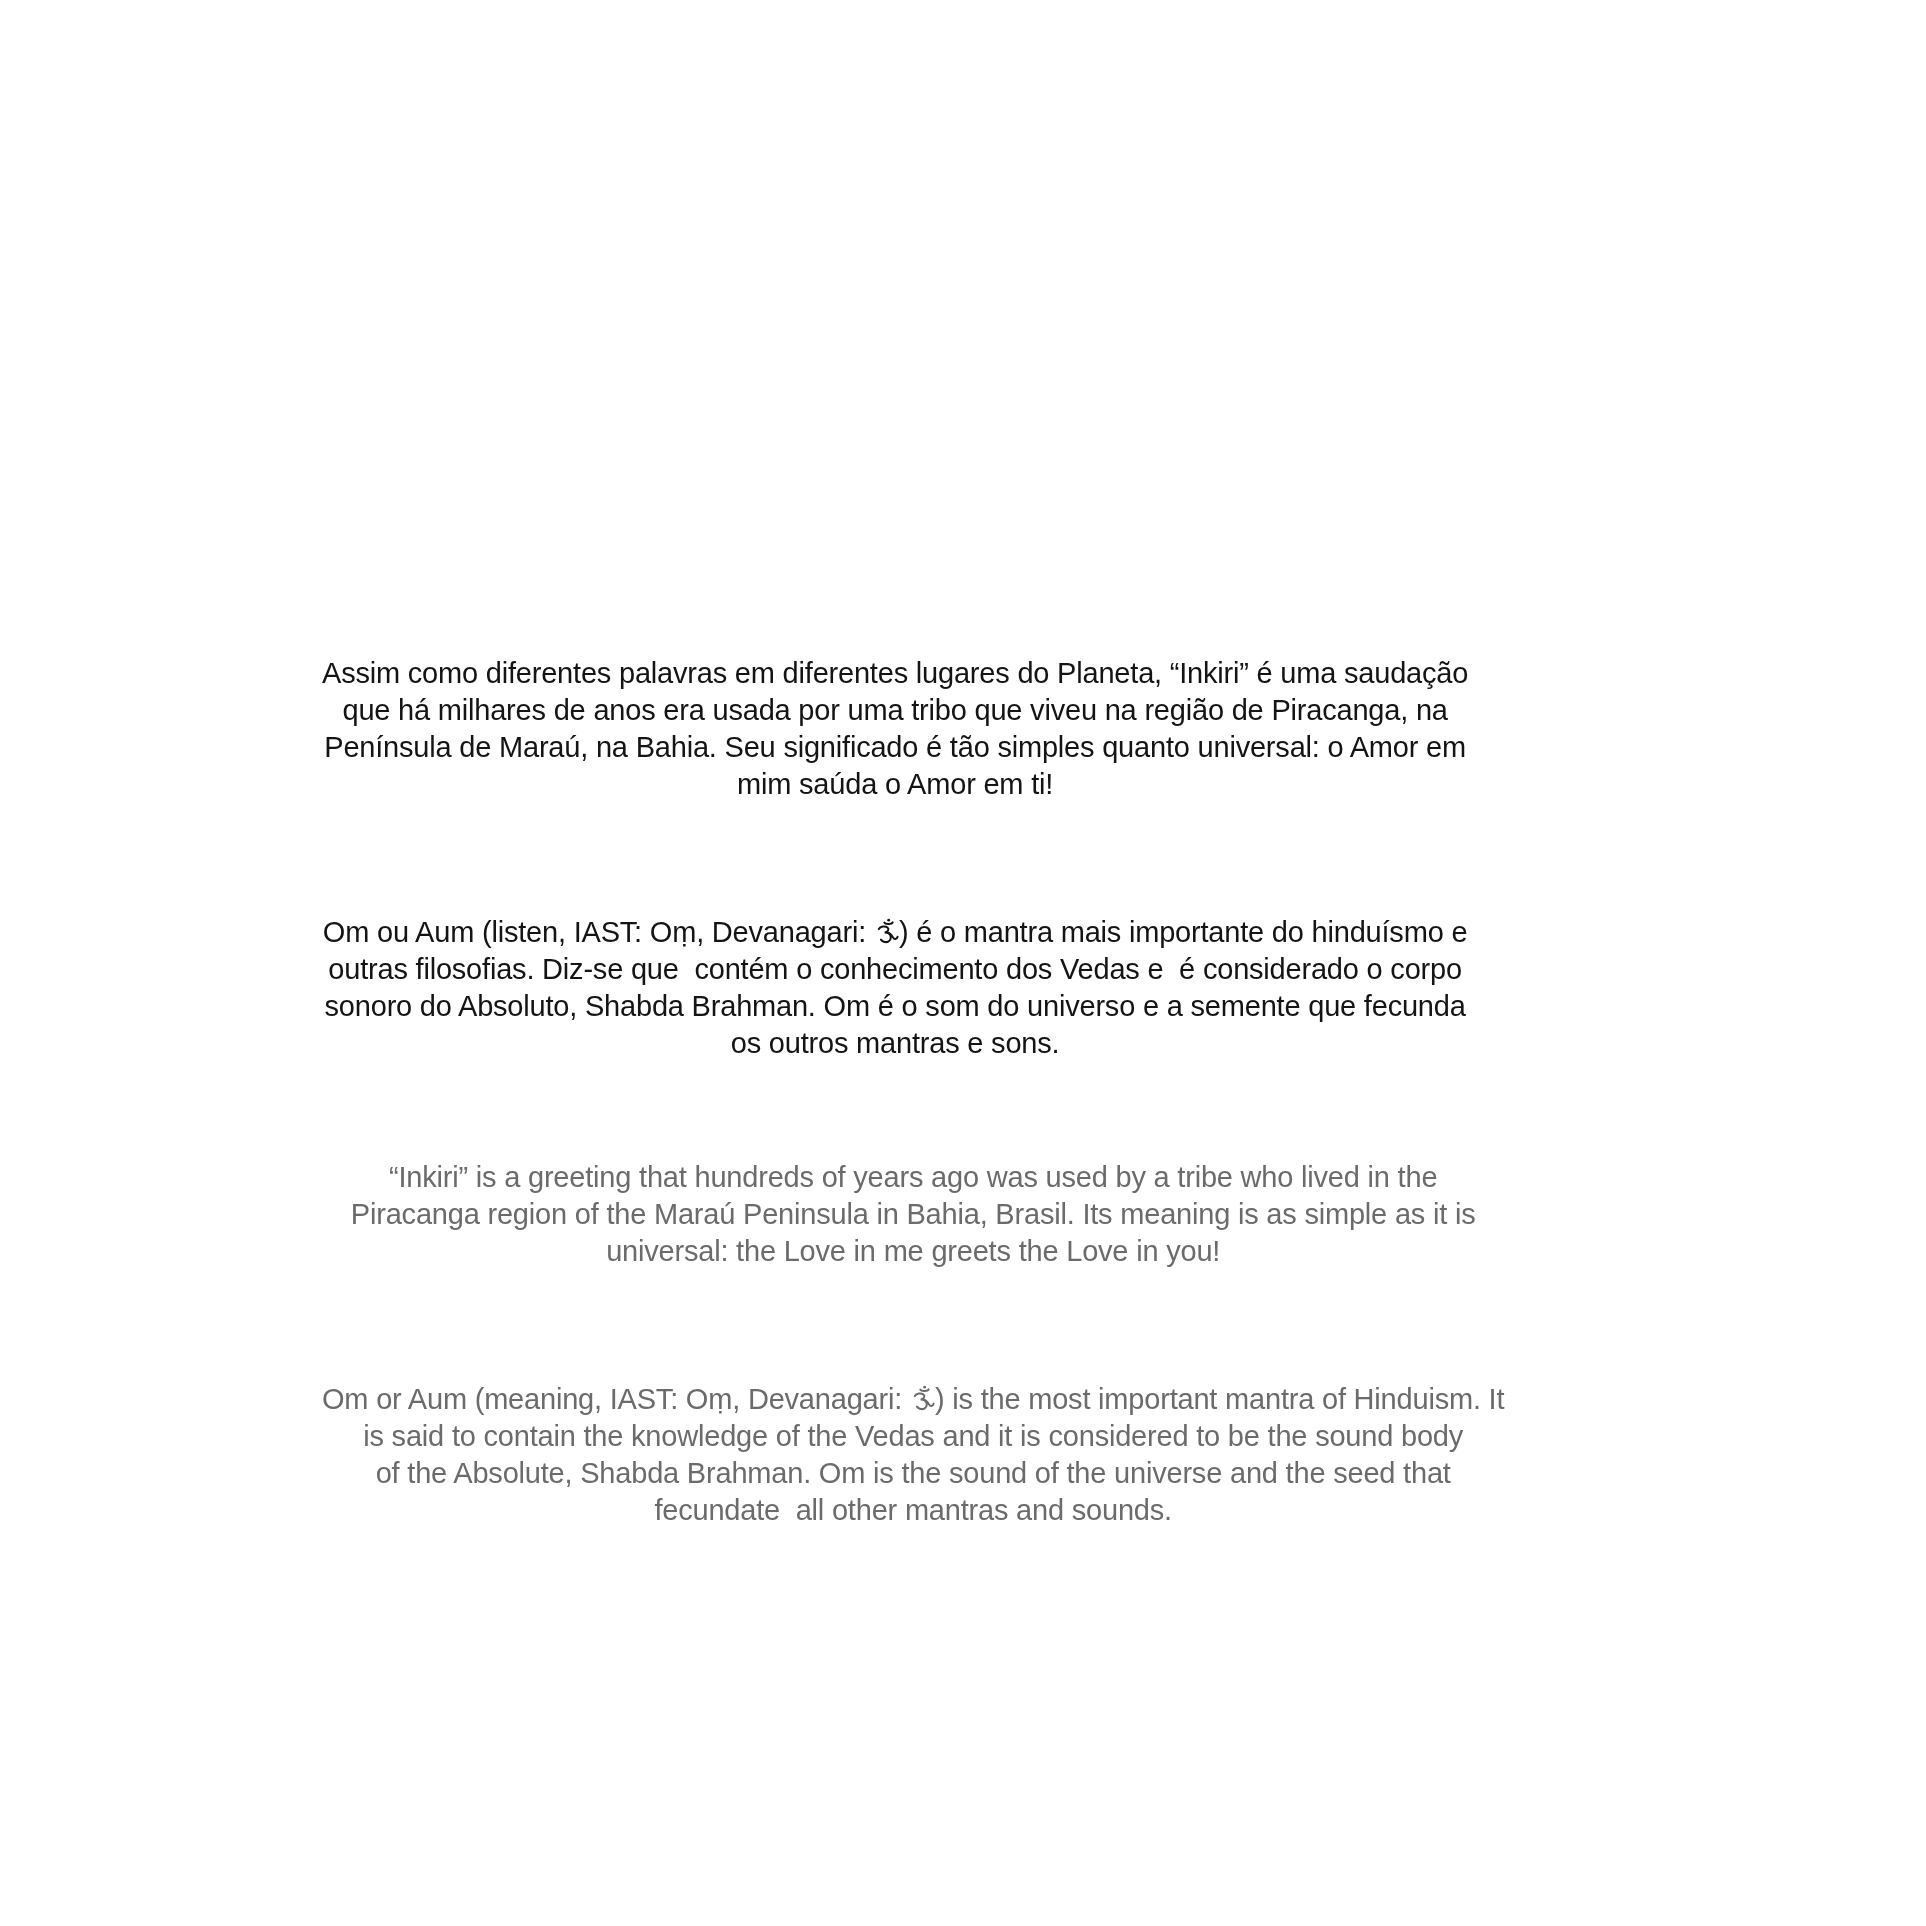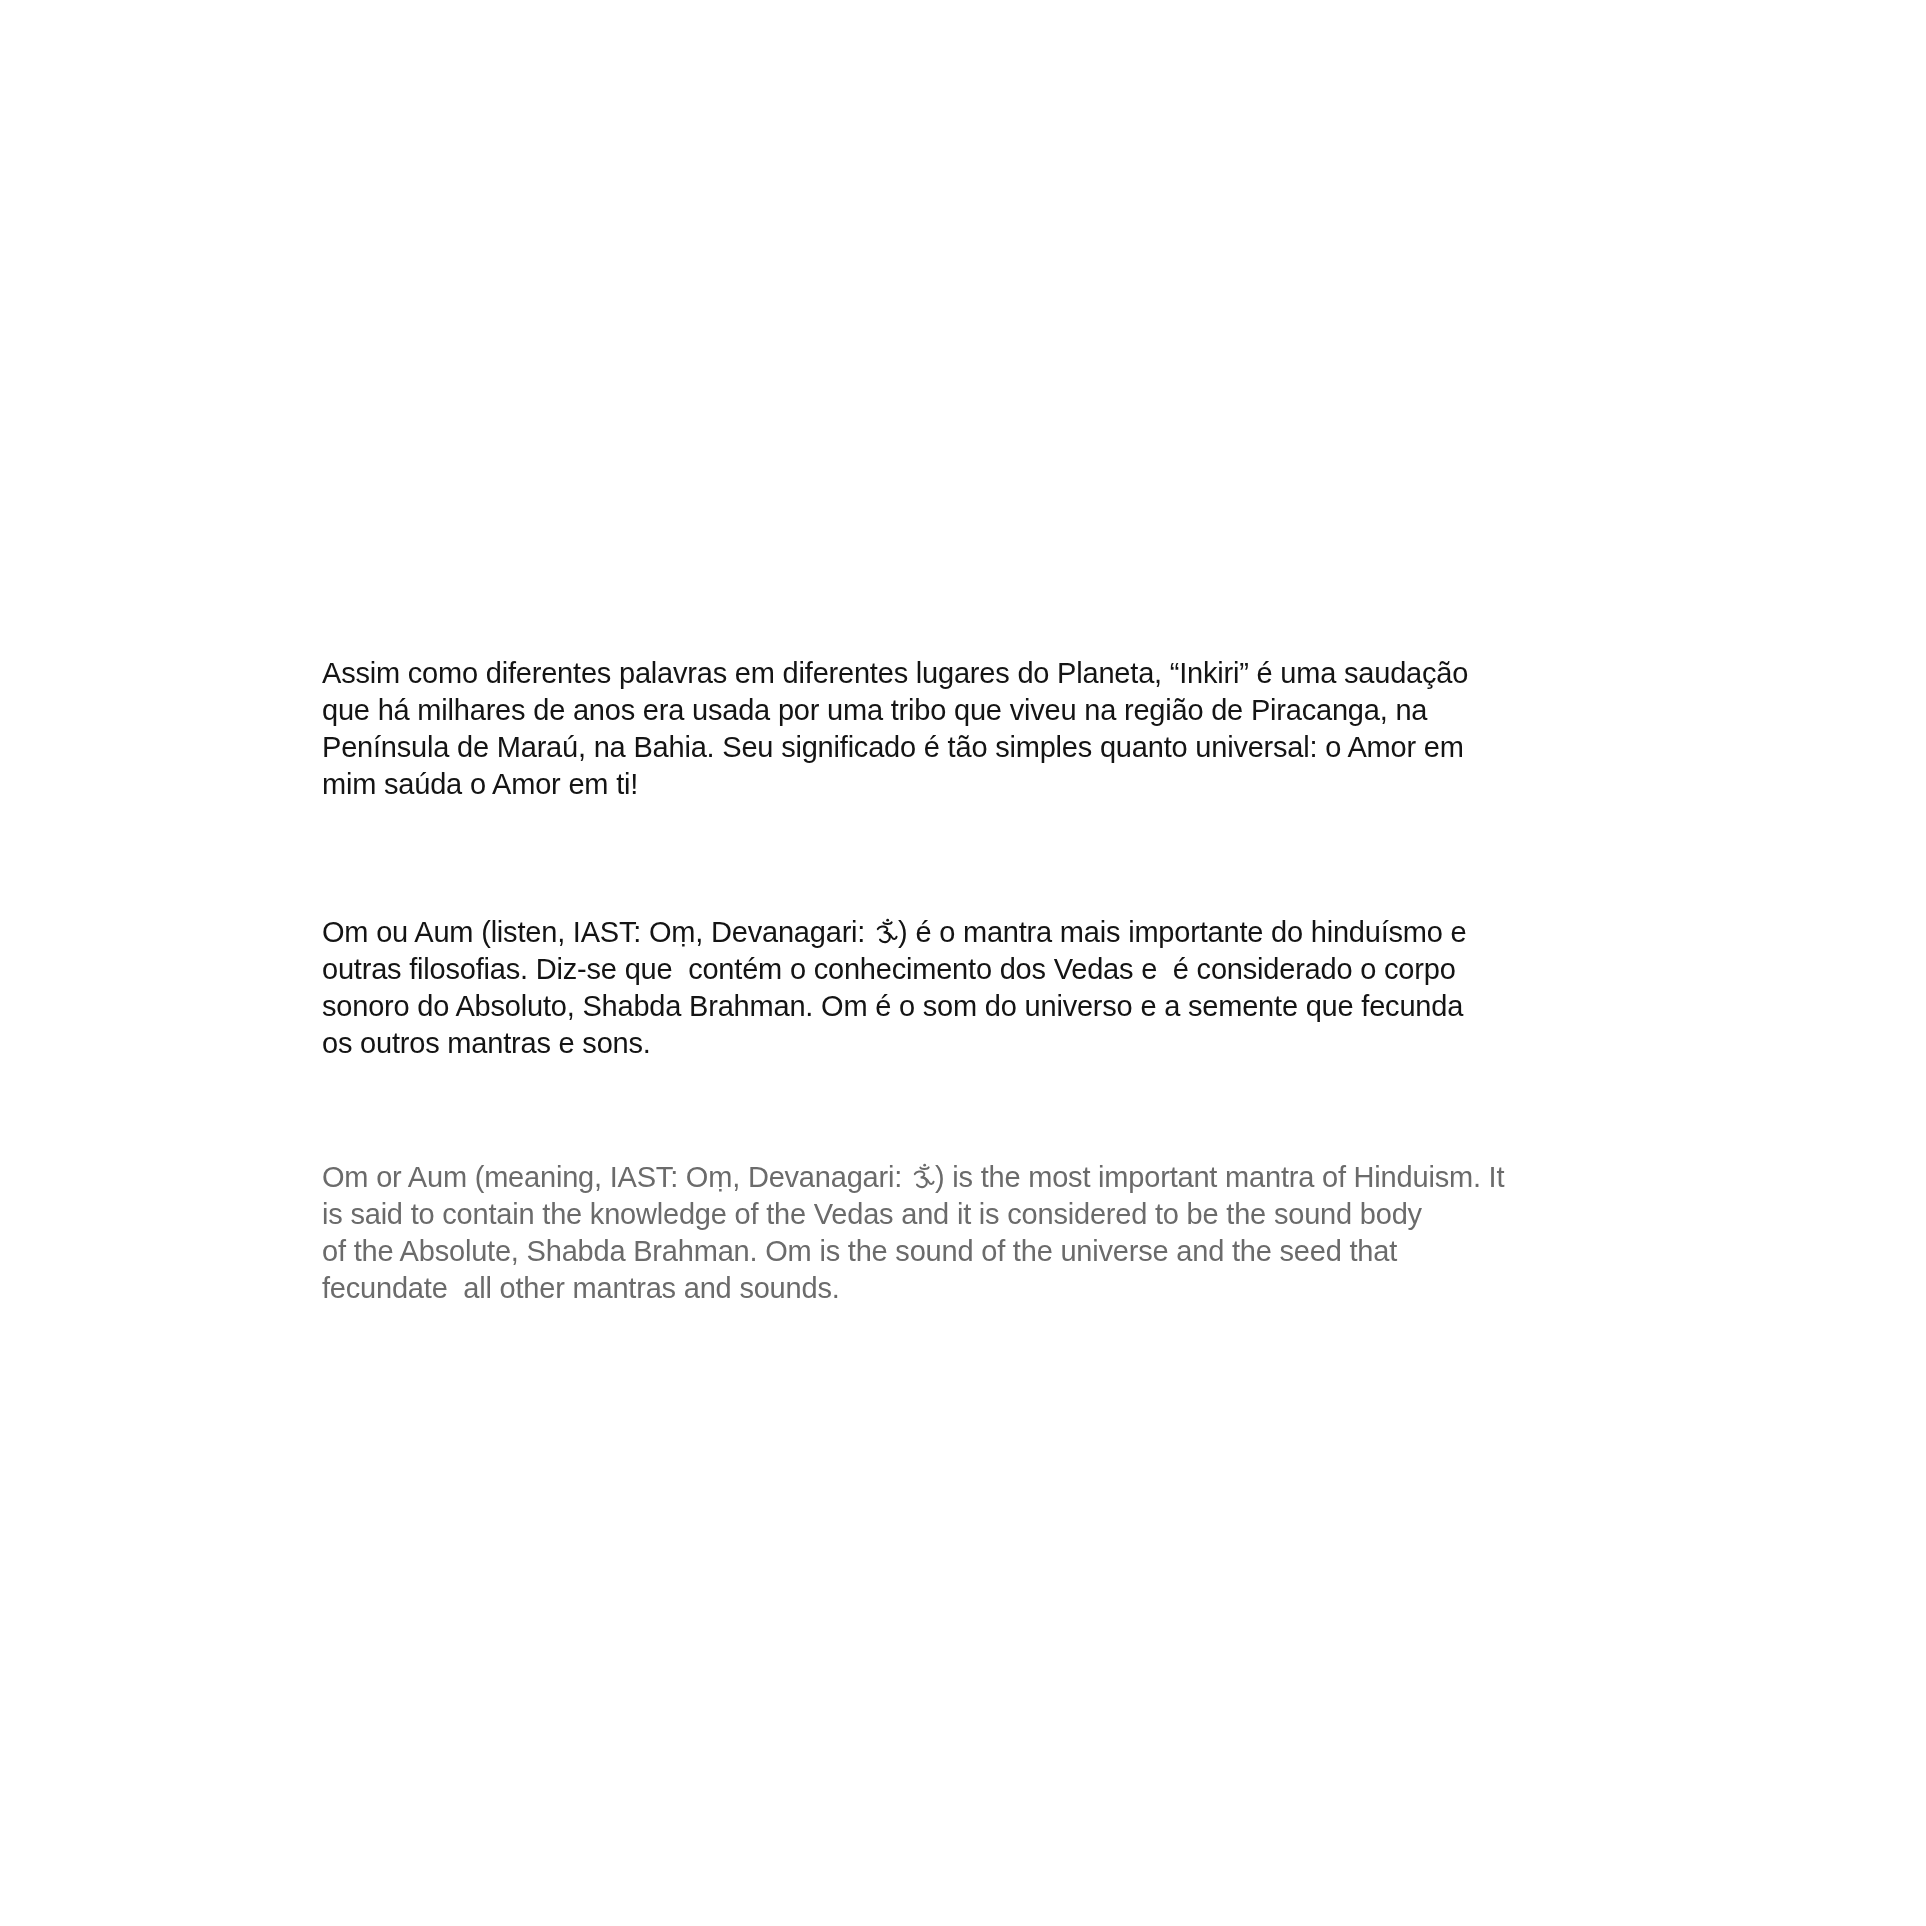--- a/index.html
+++ b/index.html
@@ -12,20 +12,21 @@
     overflow: hidden;
   }
   .text-block {
     position: absolute;
     left: 322px;
     font-size: 29px;
     line-height: 37px;
     letter-spacing: -0.2px;
     white-space: pre;
     font-weight: 400;
+    text-align: center;
   }
   .text-block p { margin: 0; padding: 0; }
   .text-block p + p { margin-top: 37px; }
   .pt-block { top: 581px;  color: var(--text-pt, #141414); }
   .en-block { top: 1085px; color: var(--text-en, #6b6b6b); }
   .om {
     width: 25px;
     height: 26.5px;
     vertical-align: -2.6px;
     display: inline-block;
@@ -44,20 +45,23 @@
       <path d="M33 15 C36 21 57 21 60 14" fill="none" stroke="currentColor" stroke-width="6.5" stroke-linecap="round"></path>
       <path d="M15 36 C20 27 36 25 43 31 C49 36 46 45 34 47 C47 47 54 53 54 63 C54 75 43 81 31 77 C27 75.6 24 73 22 70" fill="none" stroke="currentColor" stroke-width="6.5" stroke-linecap="round"></path>
       <path d="M43 47 C53 49 57 56 61 63 C65 71 74 70 76 61" fill="none" stroke="currentColor" stroke-width="6.5" stroke-linecap="round"></path>
     </svg><span>) é o mantra mais importante do hinduísmo e
 outras filosofias. Diz-se que  contém o conhecimento dos Vedas e  é considerado o corpo
 sonoro do Absoluto, Shabda Brahman. Om é o som do universo e a semente que fecunda
 os outros mantras e sons.</span></p>
 </section>
 
 <section class="text-block en-block">
+  <p>“Inkiri” is a greeting that hundreds of years ago was used by a tribe who lived in the
+Piracanga region of the Maraú Peninsula in Bahia, Brasil. Its meaning is as simple as it is
+universal: the Love in me greets the Love in you!</p>
   <p><span>Om or Aum (meaning, IAST: Oṃ, Devanagari: </span><svg class="om" viewBox="0 0 80 86" aria-hidden="true">
       <circle cx="47" cy="7" r="4.5" fill="currentColor" stroke="none"></circle>
       <path d="M33 15 C36 21 57 21 60 14" fill="none" stroke="currentColor" stroke-width="6.5" stroke-linecap="round"></path>
       <path d="M15 36 C20 27 36 25 43 31 C49 36 46 45 34 47 C47 47 54 53 54 63 C54 75 43 81 31 77 C27 75.6 24 73 22 70" fill="none" stroke="currentColor" stroke-width="6.5" stroke-linecap="round"></path>
       <path d="M43 47 C53 49 57 56 61 63 C65 71 74 70 76 61" fill="none" stroke="currentColor" stroke-width="6.5" stroke-linecap="round"></path>
     </svg><span>) is the most important mantra of Hinduism. It
 is said to contain the knowledge of the Vedas and it is considered to be the sound body
 of the Absolute, Shabda Brahman. Om is the sound of the universe and the seed that
 fecundate  all other mantras and sounds.</span></p>
 </section>

